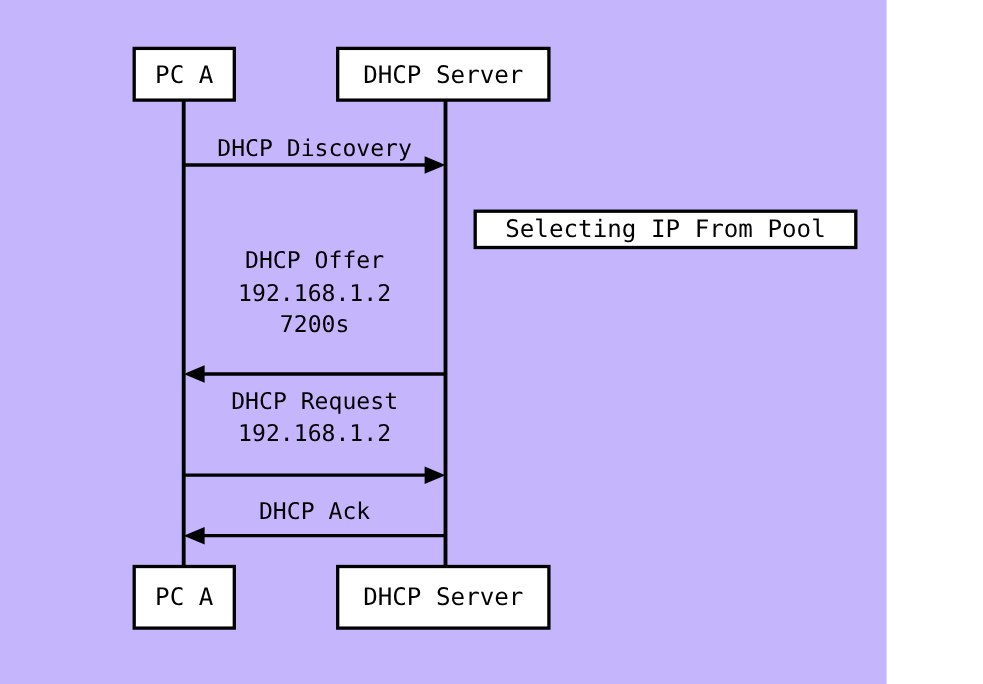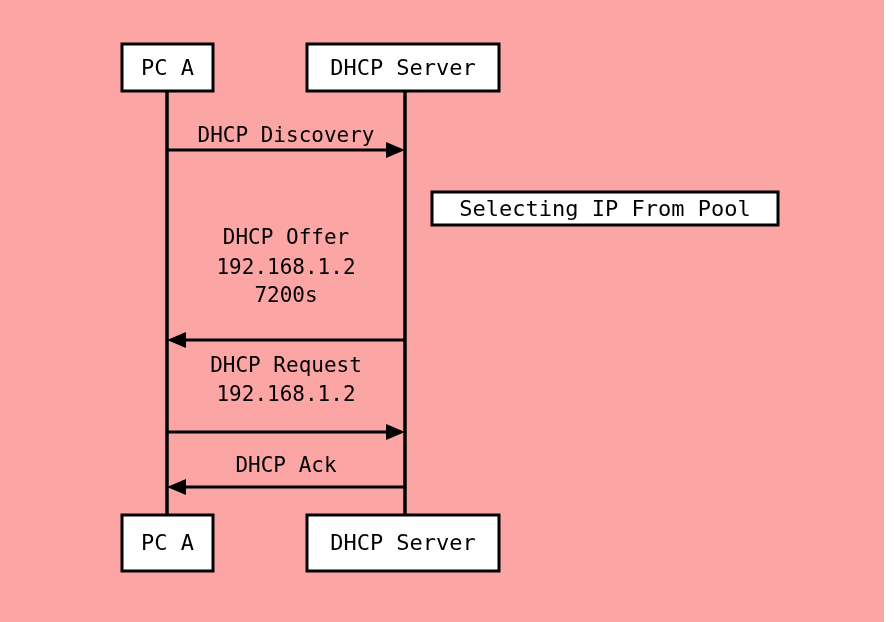--- a/index.html
+++ b/index.html
@@ -10,23 +10,23 @@
   }
   body {
     width: 894px;
     height: 622px;
     overflow: hidden;
     font-family: "DejaVu Sans Mono", "Liberation Mono", monospace;
     color: #000000;
   }
   #diagram-root {
     position: relative;
-    width: 884px;
+    width: 806px;
     height: 622px;
-    background: #fca5a5;
+    background: #c4b5fd;
   }
   svg#seq-svg {
     position: absolute;
     top: 0;
     left: 0;
     width: 894px;
     height: 622px;
     display: block;
   }
   .actor-box-rect,

